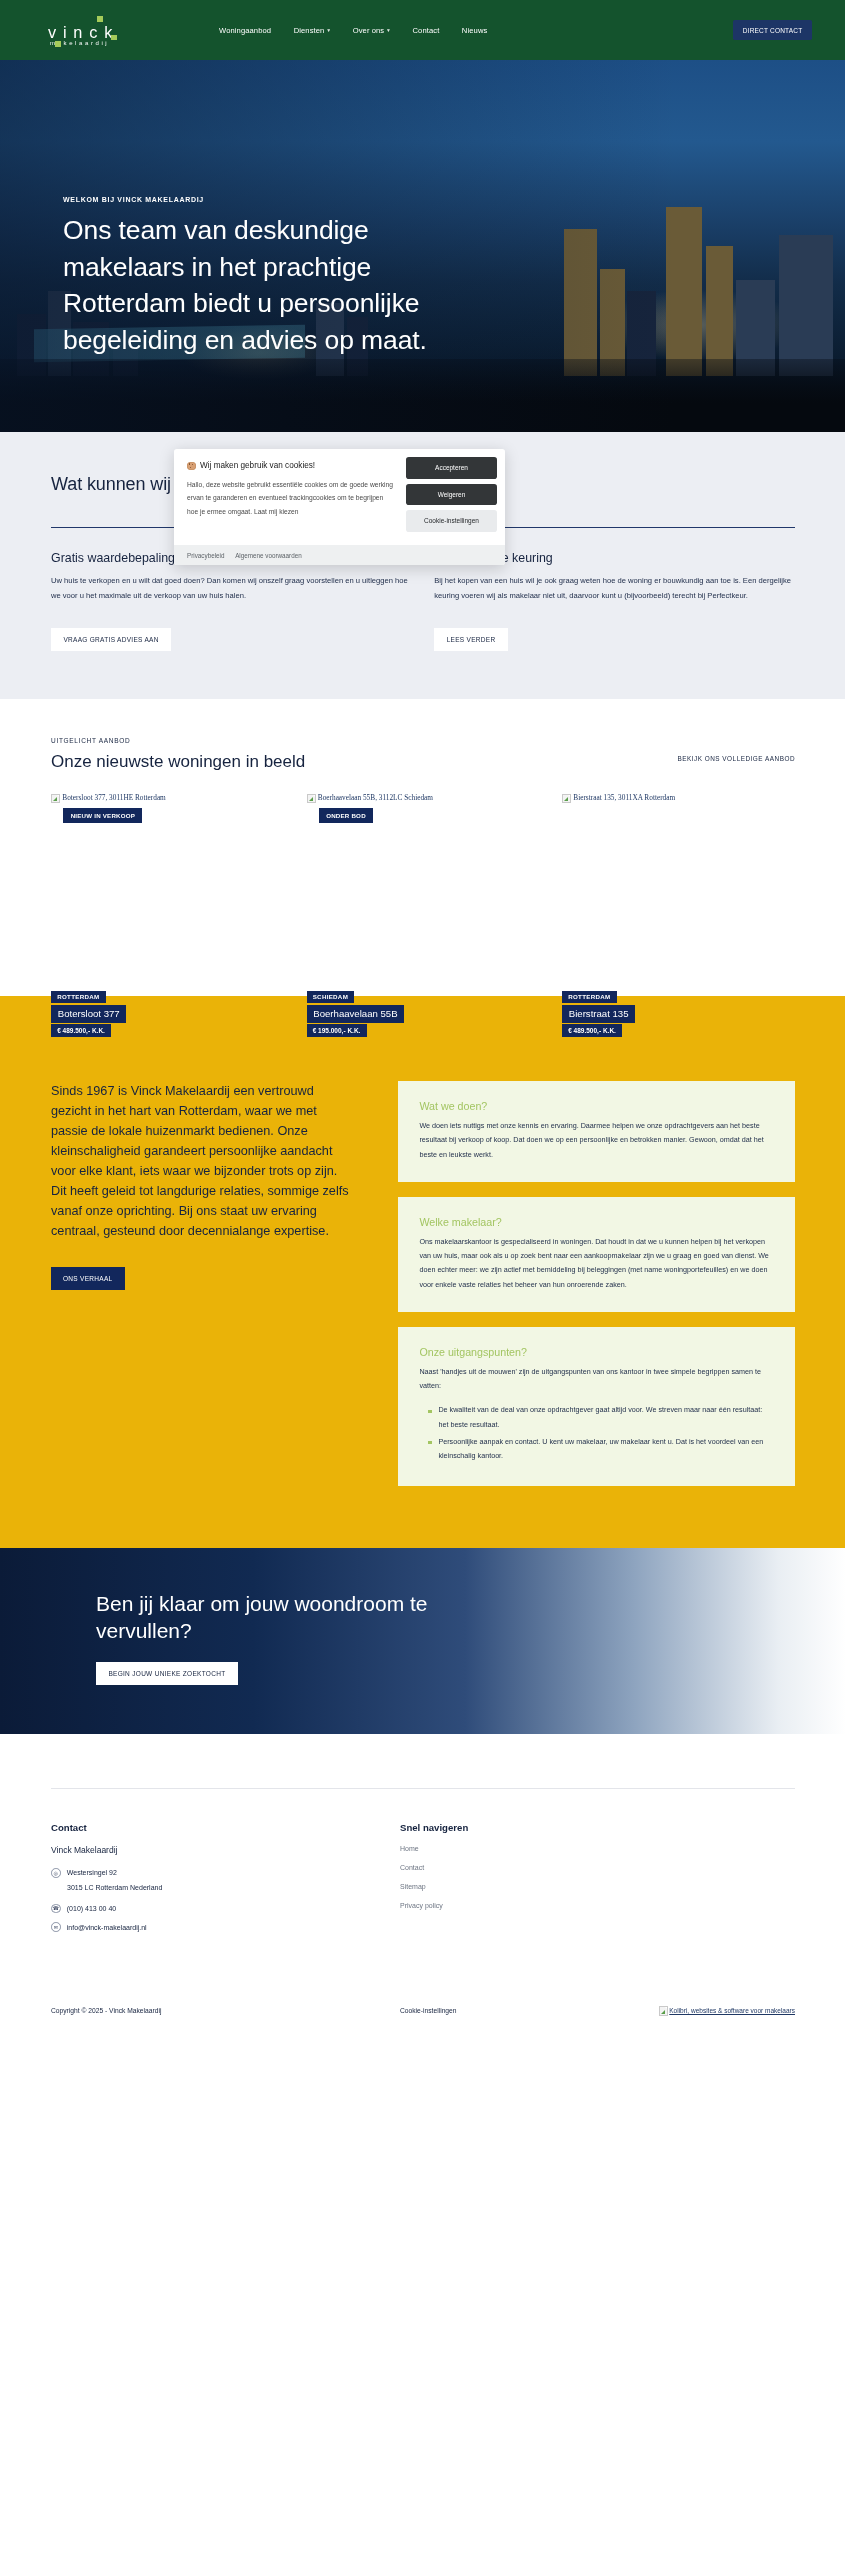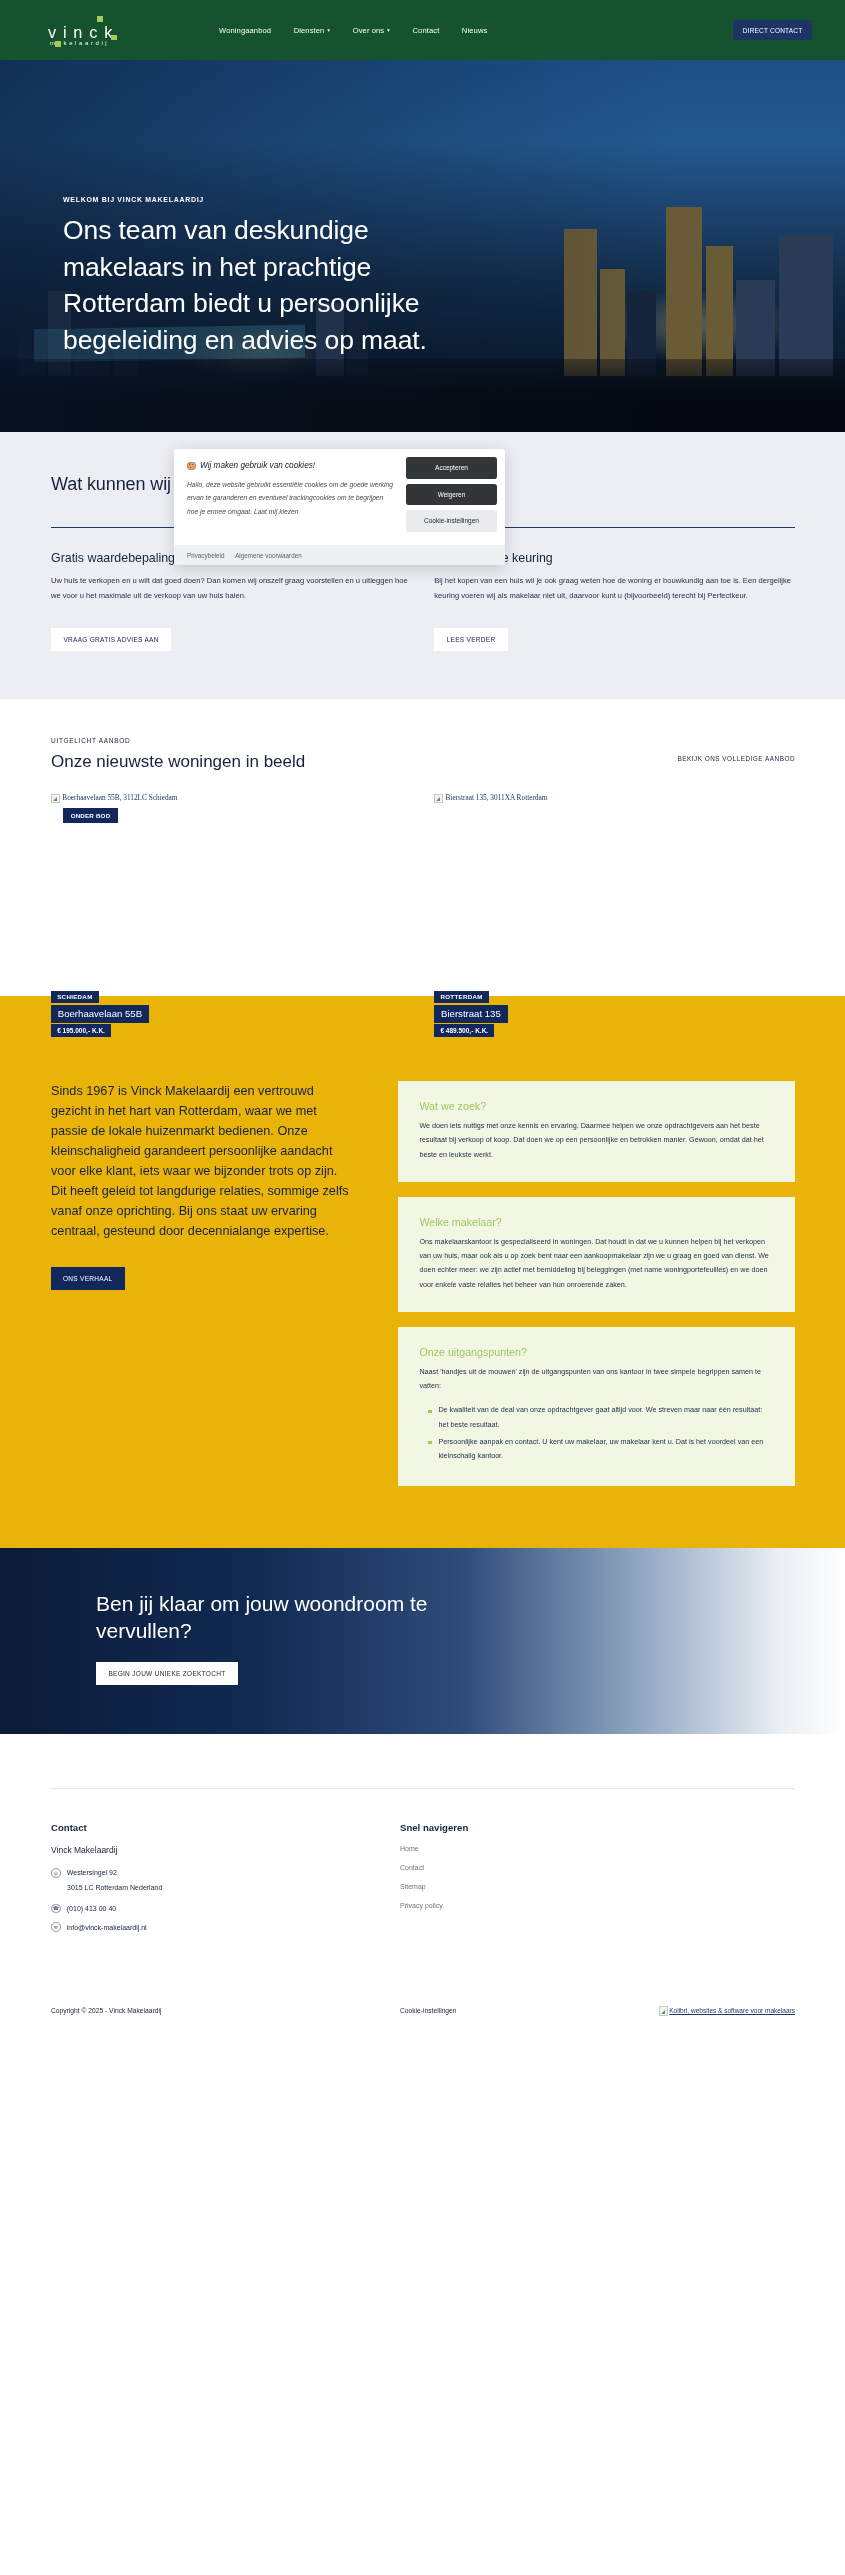--- a/index.html
+++ b/index.html
@@ -241,21 +241,21 @@
   }
   .fb-credit a { color: #1f3864; text-decoration: underline; }
 
   
   .cookie-overlay {
     position: absolute; left: 174px; top: 449px; width: 331px;
     background: #ffffff; box-shadow: 0 3.4px 14.7px rgba(0,0,0,.17);
     border-radius: 2.8px; overflow: hidden; z-index: 60;
   }
   .ck-body { display: flex; }
-  .ck-left { flex: 1; padding: 12.4px 12.4px 12.4px 13px; font-style: italic; }
+  .ck-left { flex: 1; padding: 12.4px 12.4px 12.4px 13px; }
   .ck-title {
     font-size: 8.2px; font-weight: 400; color: #1b1b1b; margin-bottom: 7.3px;
     display: flex; align-items: center; gap: 4.5px;
   }
   .cookie-glyph {
     width: 8.5px; height: 8.5px; border-radius: 50%;
     background: #d8a074; position: relative; display: inline-block;
     box-shadow: inset 0 0 0 0.6px #c08a5e;
   }
   .cookie-glyph i {
@@ -364,20 +364,32 @@
   <div class="wrap">
     <div class="listing-head">
       <div>
         <div class="kicker-dark">UITGELICHT AANBOD</div>
         <h2 class="listing-title">Onze nieuwste woningen in beeld</h2>
       </div>
       <a class="listing-link">BEKIJK ONS VOLLEDIGE AANBOD</a>
     </div>
 
     <div class="cards">
+      <div class="card">
+        <div class="brokenimg">
+          <span class="broken-glyph"></span>
+          <span>Botersloot 377, 3011HE Rotterdam</span>
+        </div>
+        <div class="badge-status">NIEUW IN VERKOOP</div>
+        <div class="card-foot">
+          <div><span class="tag-city">ROTTERDAM</span></div>
+          <div><span class="tag-street">Botersloot 377</span></div>
+          <div><span class="tag-price">€ 489.500,- K.K.</span></div>
+        </div>
+      </div>
 
       <div class="card">
         <div class="brokenimg">
           <span class="broken-glyph"></span>
           <span>Boerhaavelaan 55B, 3112LC Schiedam</span>
         </div>
         <div class="badge-status">ONDER BOD</div>
         <div class="card-foot">
           <div><span class="tag-city">SCHIEDAM</span></div>
           <div><span class="tag-street">Boerhaavelaan 55B</span></div>
@@ -402,21 +414,21 @@
 
 <section class="about">
   <div class="wrap">
     <div class="about-grid">
       <div class="about-left">
         <p class="about-text">Sinds 1967 is Vinck Makelaardij een vertrouwd gezicht in het hart van Rotterdam, waar we met passie de lokale huizenmarkt bedienen. Onze kleinschaligheid garandeert persoonlijke aandacht voor elke klant, iets waar we bijzonder trots op zijn. Dit heeft geleid tot langdurige relaties, sommige zelfs vanaf onze oprichting. Bij ons staat uw ervaring centraal, gesteund door decennialange expertise.</p>
         <button class="about-btn">ONS VERHAAL</button>
       </div>
       <div class="about-right">
         <div class="green-card">
-          <h3 class="green-title">Wat we zoek?</h3>
+          <h3 class="green-title">Wat we doen?</h3>
           <p class="green-text">We doen iets nuttigs met onze kennis en ervaring. Daarmee helpen we onze opdrachtgevers aan het beste resultaat bij verkoop of koop. Dat doen we op een persoonlijke en betrokken manier. Gewoon, omdat dat het beste en leukste werkt.</p>
         </div>
         <div class="green-card">
           <h3 class="green-title">Welke makelaar?</h3>
           <p class="green-text">Ons makelaarskantoor is gespecialiseerd in woningen. Dat houdt in dat we u kunnen helpen bij het verkopen van uw huis, maar ook als u op zoek bent naar een aankoopmakelaar zijn we u graag en goed van dienst. We doen echter meer: we zijn actief met bemiddeling bij beleggingen (met name woningportefeuilles) en we doen voor enkele vaste relaties het beheer van hun onroerende zaken.</p>
         </div>
         <div class="green-card">
           <h3 class="green-title">Onze uitgangspunten?</h3>
           <p class="green-text">Naast 'handjes uit de mouwen' zijn de uitgangspunten van ons kantoor in twee simpele begrippen samen te vatten:</p>
           <ul class="green-list">

